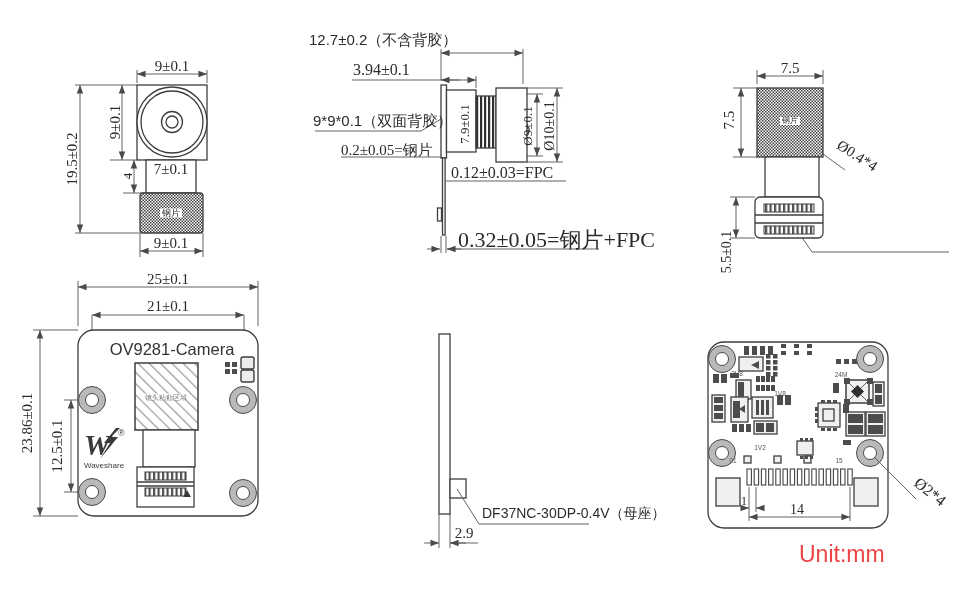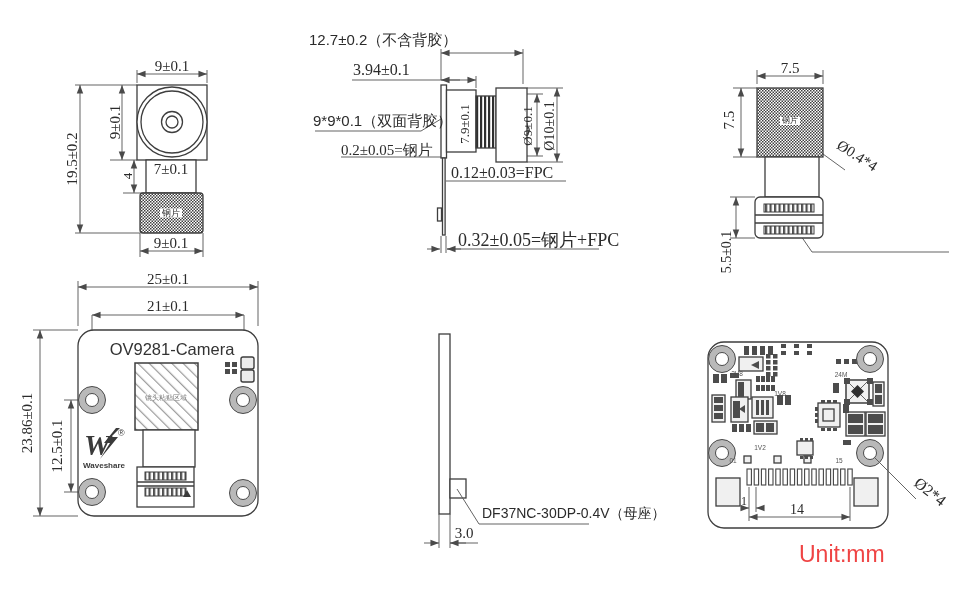--- a/index.html
+++ b/index.html
@@ -358,38 +358,38 @@
 <div class="t" style="left:171px;top:243px">9±0.1</div>
 
 <div class="t tl sans" style="left:309px;top:39px">12.7±0.2（不含背胶）</div>
 <div class="t tl" style="left:353px;top:70px;font-size:16px">3.94±0.1</div>
 <div class="t tl sans" style="left:313px;top:120px">9*9*0.1（双面背胶）</div>
 <div class="t tl" style="left:341px;top:150px">0.2±0.05=钢片</div>
 <div class="t rot" style="left:464px;top:124px;font-size:13px">7.9±0.1</div>
 <div class="t rot" style="left:527px;top:126px;font-size:13px">Ø9±0.1</div>
 <div class="t rot" style="left:550px;top:126px;font-size:14px">Ø10±0.1</div>
 <div class="t tl" style="left:451px;top:173px;font-size:16px">0.12±0.03=FPC</div>
-<div class="t tl" style="left:458px;top:240px;font-size:18px">0.32±0.05=钢片+FPC</div>
+<div class="t tl" style="left:458px;top:240px;font-size:22px">0.32±0.05=钢片+FPC</div>
 
 <div class="t" style="left:790px;top:68px">7.5</div>
 <div class="t rot" style="left:729px;top:120px">7.5</div>
 <div class="t sans wbg" style="left:790px;top:121px;font-size:8px">钢片</div>
 <div class="t" style="left:857px;top:156px;transform:translate(-50%,-50%) rotate(33deg)">Ø0.4*4</div>
 <div class="t rot" style="left:727px;top:252px;font-size:14px">5.5±0.1</div>
 
 <div class="t" style="left:168px;top:279px">25±0.1</div>
 <div class="t" style="left:168px;top:306px">21±0.1</div>
 <div class="t sans" style="left:172px;top:349px;font-size:16.5px;color:#333">OV9281-Camera</div>
 <div class="t rot" style="left:27px;top:423px">23.86±0.1</div>
 <div class="t rot" style="left:57px;top:446px">12.5±0.1</div>
 <div class="t sans" style="left:166px;top:397px;font-size:7px;color:#777;background:rgba(255,255,255,0.75);padding:0 1px">镜头粘贴区域</div>
-<div class="t sans" style="left:104px;top:466px;font-size:8px;font-weight:bold;color:#3a3a3a">Waveshare</div>
+<div class="t sans" style="left:104px;top:466px;font-size:8px;font-weight:normal;color:#3a3a3a">Waveshare</div>
 
 <div class="t tl sans" style="left:482px;top:513px;font-size:14px">DF37NC-30DP-0.4V（母座）</div>
-<div class="t" style="left:464px;top:533px">3.0</div>
+<div class="t" style="left:464px;top:533px">2.9</div>
 
 <div class="t sans" style="left:737px;top:374px;font-size:6.5px;color:#555">2V8</div>
 <div class="t sans" style="left:780px;top:394px;font-size:6.5px;color:#555">1V8</div>
 <div class="t sans" style="left:760px;top:448px;font-size:6.5px;color:#555">1V2</div>
 <div class="t sans" style="left:841px;top:375px;font-size:6.5px;color:#555">24M</div>
 <div class="t sans" style="left:733px;top:461px;font-size:6.5px;color:#555">01</div>
 <div class="t sans" style="left:839px;top:461px;font-size:6.5px;color:#555">15</div>
 <div class="t" style="left:744px;top:501px;font-size:12px">1</div>
 <div class="t" style="left:797px;top:510px;font-size:14px">14</div>
 <div class="t" style="left:930px;top:492px;font-size:16px;transform:translate(-50%,-50%) rotate(38deg)">Ø2*4</div>

